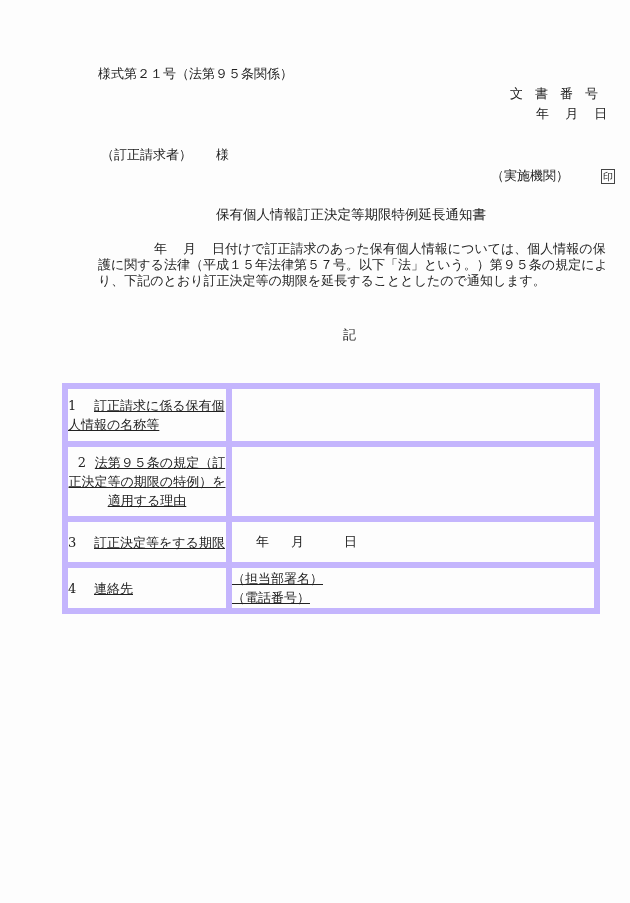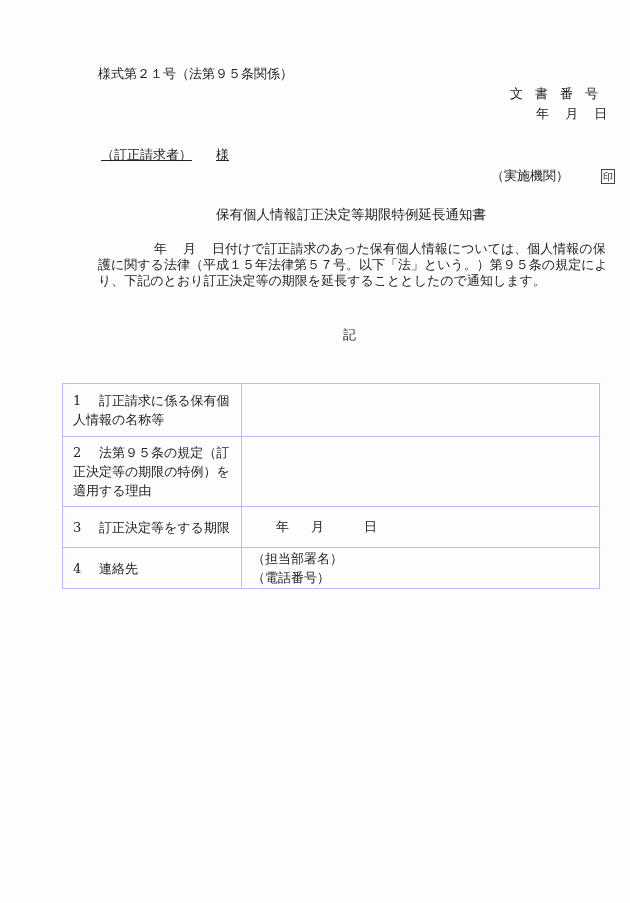--- a/index.html
+++ b/index.html
@@ -11,21 +11,21 @@
       color: #222;
       font-size: 13px;
       overflow: hidden;
     }
     .abs { position: absolute; white-space: nowrap; margin-left: 36px; }
     .form-no { left: 62px; top: 65px; }
     .docnum { left: 474px; top: 85px; letter-spacing: 12px; }
     .date-top { left: 500px; top: 105px; }
     .date-top span { display: inline-block; margin-right: 12px; }
     .date-top span:last-child { margin-right: 0; }
-    .requester { left: 65px; top: 146px; text-decoration: underline; }
+    .requester { left: 65px; top: 146px; }
     .requester .sama { margin-left: 24px; }
     .agency { left: 455px; top: 167px; }
     .seal {
       display: inline-block; margin-left: 32px;
       border: 1px solid #444; font-size: 10px; line-height: 11px;
       padding: 1px 1px;
     }
     .title { left: 180px; top: 206px; font-size: 13.5px; font-family: Liberation Serif, serif; }
     .body-text {
       left: 62px; top: 241px; width: 520px;
@@ -33,27 +33,28 @@
       text-indent: 56px;
     }
     .body-text .gap { display: inline-block; width: 16px; }
     .ki { left: 307px; top: 326px; }
     table.info {
       position: absolute; left: 62px; top: 383px;
       width: 538px; border-collapse: collapse;
       font-size: 13px;
     }
     table.info td {
-      border: 1px solid #c4b5fd;
+      border: 6px solid #c4b5fd;
       vertical-align: middle;
-      padding: 0 10px;
+      padding: 0 0;
+      text-decoration: underline;
     }
     table.info td.lbl { width: 158px; line-height: 19px; }
     .row1 td { height: 52px; }
-    .row2 td { height: 69px; }
+    .row2 td { height: 69px; text-align: center; }
     .row3 td { height: 40px; margin-top: 24px; }
     .row4 td { height: 40px; }
     .lbl .num { display: inline-block; width: 26px; }
     .contact-lbl { display: flex; }
     .deadline-val span { display: inline-block; }
     .deadline-val .y { margin-left: 24px; }
     .deadline-val .m { margin-left: 22px; }
     .deadline-val .d { margin-left: 40px; }
     .contact-val { line-height: 19px; margin-left: 26px; }
   </style>

